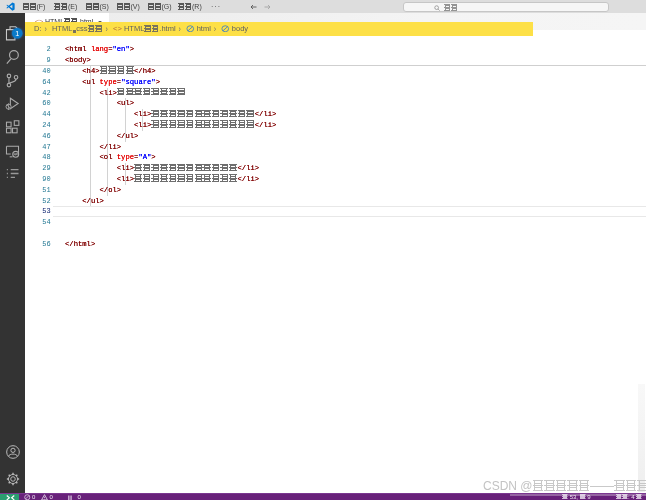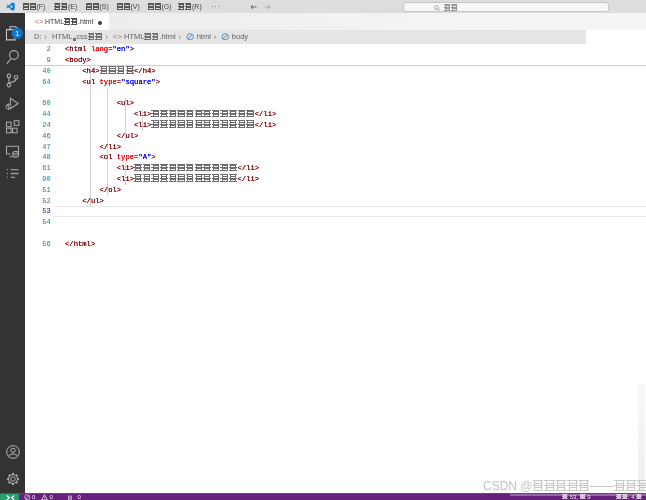--- a/index.html
+++ b/index.html
@@ -15,21 +15,21 @@
 .menu .cj{width:7px;height:6.8px;vertical-align:-0.6px;opacity:.85}
 #cc{position:absolute;left:403px;top:2px;width:206px;height:10px;background:#f6f6f6;
  border:1px solid #c6c6c6;border-radius:3px;color:#7c7c7c;font-size:7px;line-height:9px}
 #cc .cj{width:6.8px;height:6.6px;vertical-align:-0.6px}
 #abar{left:0;top:13px;width:25px;height:480px;background:#333333}
 .aicon{position:absolute;left:4px;width:17px;height:17px}
 #tabs{left:25px;top:13px;width:621px;height:17px;background:linear-gradient(90deg,#ececec 0px,#efefef 200px,#f4f4f4 400px,#f5f5f5 100%)}
 #tab1{position:absolute;left:0;top:0;width:84px;height:17px;background:#ffffff;
  color:#333;font-size:7px;line-height:17px;white-space:nowrap}
 #tab1 .cj{width:7px;height:6.8px;vertical-align:-0.6px;opacity:.85}
-#bc{left:25px;top:30px;width:561px;height:14px;background:#e5e5e5;color:#616161;
+#bc{left:25px;top:22px;width:508px;height:14px;background:#fde047;color:#616161;
  font-size:7.5px;line-height:14px;white-space:nowrap}
 #bc .cj{width:7.5px;height:7px;vertical-align:-0.5px;opacity:.85}
 .sep{display:inline-block;margin:0 3px;color:#6a6a6a;transform:scaleY(1.25);font-size:7px}
 #ed{left:25px;top:44px;width:621px;height:449px;background:#fff;font-family:"Liberation Mono",monospace;font-size:7.2px}
 .row{position:absolute;left:0;width:497px;height:10.8px;line-height:10.8px;white-space:nowrap}
 .ln{position:absolute;left:0;width:26px;text-align:right;color:#237893;font-size:7px;letter-spacing:0.2px}
 .ln.act{color:#0b216f}
 .ct{position:absolute;left:40px}
 .tg{color:#800000} .at{color:#e50000} .st{color:#0000ff}
 #ed .ct{text-shadow:0 0 0.25px currentColor}
@@ -160,20 +160,24 @@
  <div class="guide" style="left:116.9px;top:65.2px;height:21.6px"></div>
  <div id="curline"></div>
 <div class="row" style="top:22.0px">
         <span class="ln">40</span>
         <span class="ct">&nbsp;&nbsp;&nbsp;&nbsp;<span class="tg">&lt;h4&gt;</span><i class="cj"></i><i class="cj"></i><i class="cj"></i><i class="cj"></i><span class="tg">&lt;/h4&gt;</span></span>
       </div>
 <div class="row" style="top:32.8px">
         <span class="ln">64</span>
         <span class="ct">&nbsp;&nbsp;&nbsp;&nbsp;<span class="tg">&lt;ul </span><span class="at">type</span><span class="tg">=</span><span class="st">"square"</span><span class="tg">&gt;</span></span>
       </div>
+<div class="row" style="top:43.6px">
+        <span class="ln">42</span>
+        <span class="ct">&nbsp;&nbsp;&nbsp;&nbsp;&nbsp;&nbsp;&nbsp;&nbsp;<span class="tg">&lt;li&gt;</span><i class="cj"></i><i class="cj"></i><i class="cj"></i><i class="cj"></i><i class="cj"></i><i class="cj"></i><i class="cj"></i><i class="cj"></i></span>
+      </div>
 <div class="row" style="top:54.4px">
         <span class="ln">60</span>
         <span class="ct">&nbsp;&nbsp;&nbsp;&nbsp;&nbsp;&nbsp;&nbsp;&nbsp;&nbsp;&nbsp;&nbsp;&nbsp;<span class="tg">&lt;ul&gt;</span></span>
       </div>
 <div class="row" style="top:65.2px">
         <span class="ln">44</span>
         <span class="ct">&nbsp;&nbsp;&nbsp;&nbsp;&nbsp;&nbsp;&nbsp;&nbsp;&nbsp;&nbsp;&nbsp;&nbsp;&nbsp;&nbsp;&nbsp;&nbsp;<span class="tg">&lt;li&gt;</span><i class="cj"></i><i class="cj"></i><i class="cj"></i><i class="cj"></i><i class="cj"></i><i class="cj"></i><i class="cj"></i><i class="cj"></i><i class="cj"></i><i class="cj"></i><i class="cj"></i><i class="cj"></i><span class="tg">&lt;/li&gt;</span></span>
       </div>
 <div class="row" style="top:76.0px">
         <span class="ln">24</span>
@@ -185,21 +189,21 @@
       </div>
 <div class="row" style="top:97.6px">
         <span class="ln">47</span>
         <span class="ct">&nbsp;&nbsp;&nbsp;&nbsp;&nbsp;&nbsp;&nbsp;&nbsp;<span class="tg">&lt;/li&gt;</span></span>
       </div>
 <div class="row" style="top:108.4px">
         <span class="ln">48</span>
         <span class="ct">&nbsp;&nbsp;&nbsp;&nbsp;&nbsp;&nbsp;&nbsp;&nbsp;<span class="tg">&lt;ol </span><span class="at">type</span><span class="tg">=</span><span class="st">"A"</span><span class="tg">&gt;</span></span>
       </div>
 <div class="row" style="top:119.2px">
-        <span class="ln">61</span>
+        <span class="ln">29</span>
         <span class="ct">&nbsp;&nbsp;&nbsp;&nbsp;&nbsp;&nbsp;&nbsp;&nbsp;&nbsp;&nbsp;&nbsp;&nbsp;<span class="tg">&lt;li&gt;</span><i class="cj"></i><i class="cj"></i><i class="cj"></i><i class="cj"></i><i class="cj"></i><i class="cj"></i><i class="cj"></i><i class="cj"></i><i class="cj"></i><i class="cj"></i><i class="cj"></i><i class="cj"></i><span class="tg">&lt;/li&gt;</span></span>
       </div>
 <div class="row" style="top:130.0px">
         <span class="ln">90</span>
         <span class="ct">&nbsp;&nbsp;&nbsp;&nbsp;&nbsp;&nbsp;&nbsp;&nbsp;&nbsp;&nbsp;&nbsp;&nbsp;<span class="tg">&lt;li&gt;</span><i class="cj"></i><i class="cj"></i><i class="cj"></i><i class="cj"></i><i class="cj"></i><i class="cj"></i><i class="cj"></i><i class="cj"></i><i class="cj"></i><i class="cj"></i><i class="cj"></i><i class="cj"></i><span class="tg">&lt;/li&gt;</span></span>
       </div>
 <div class="row" style="top:140.8px">
         <span class="ln">51</span>
         <span class="ct">&nbsp;&nbsp;&nbsp;&nbsp;&nbsp;&nbsp;&nbsp;&nbsp;<span class="tg">&lt;/ol&gt;</span></span>
       </div>

